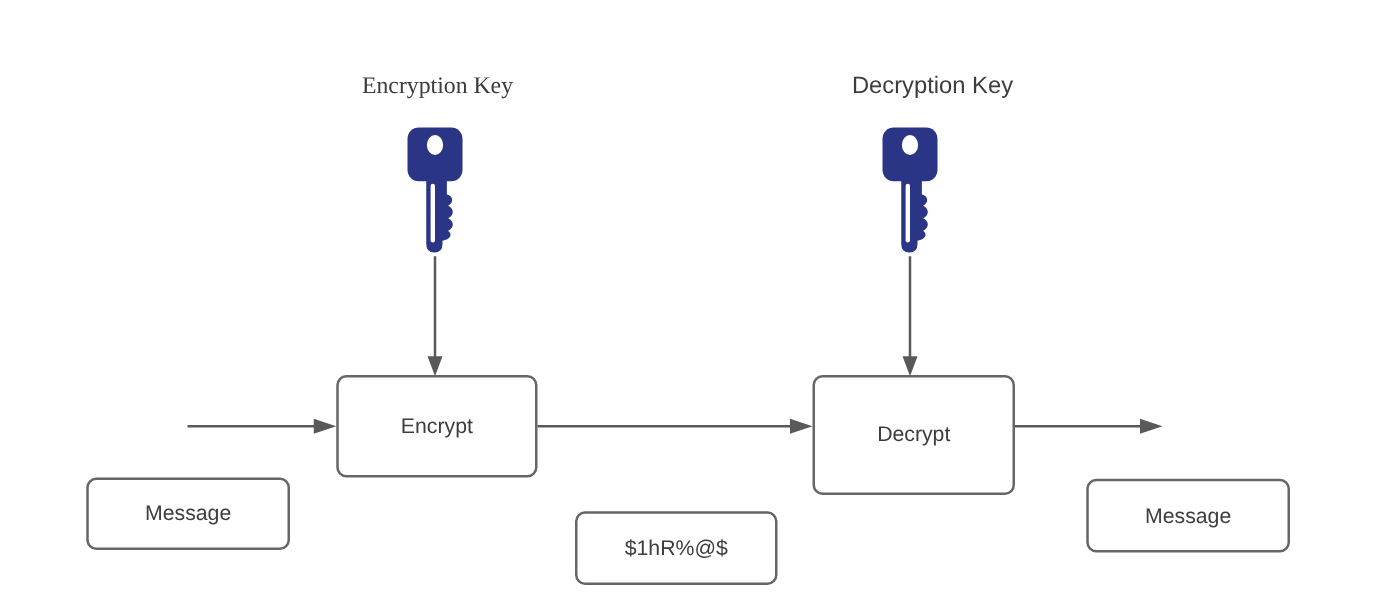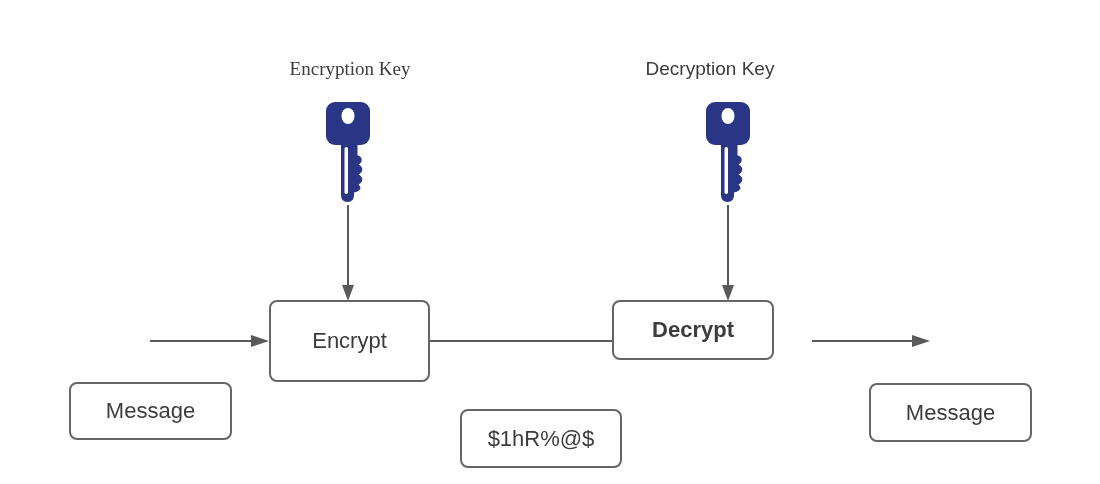--- a/index.html
+++ b/index.html
@@ -27,42 +27,42 @@
     white-space: nowrap;
   }
   .node {
     position: absolute;
     background: #ffffff;
     border: 2px solid var(--node-border);
     border-radius: 8px;
     display: flex;
     align-items: center;
     justify-content: center;
-    font-size: 22px;
+    font-size: 17px;
     color: var(--text);
     white-space: nowrap;
   }
   .connectors {
     position: absolute;
     left: 0; top: 0;
     width: 1100px; height: 484px;
   }
   .connector-line { stroke: var(--connector); stroke-width: 2; fill: none; }
   .connector-head { fill: var(--connector); stroke: none; }
   .key-svg { position: absolute; width: 60px; height: 105px; }
   .key-fill { fill: var(--key-fill); }
   .key-hole { fill: #ffffff; }
 </style>
 </head>
 <body>
 
 <div class="canvas">
 
   <div class="flow-label" style="left:350px; top:58px;font-family:Liberation Serif, serif;">Encryption Key</div>
-  <div class="flow-label" style="left:710px; top:58px;text-align:center;">Decryption Key</div>
+  <div class="flow-label" style="left:746px; top:58px;text-align:center;">Decryption Key</div>
 
   <svg class="key-svg" style="left:318px; top:101px;" viewBox="0 0 60 105" aria-hidden="true">
     <rect class="key-fill" x="8" y="1" width="44" height="43" rx="9"></rect>
     <ellipse class="key-hole" cx="30" cy="15" rx="6.5" ry="8"></ellipse>
     <path class="key-fill" d="M23 40 L23 94 Q23 101 29.5 101 Q36 101 36 94 L36 91.5
       C42 90.5 44.5 86.5 40.5 83.5 C45.5 81 45.5 76 40.5 73.5
       C45.5 71 45.5 66 40.5 63.5 C45 61.5 45 55.5 39.5 54.5 L39.5 40 Z"></path>
     <rect class="key-hole" x="26.5" y="46" width="3.5" height="47" rx="1.75"></rect>
   </svg>
 
@@ -94,21 +94,21 @@
     </g>
     <g>
       <line class="connector-line" x1="812" y1="341" x2="913" y2="341"></line>
       <polygon class="connector-head" points="912,335 912,347 930,341"></polygon>
     </g>
   </svg>
 
   <div class="node" style="left:269px; top:300px; width:161px; height:82px;">
     <span>Encrypt</span>
   </div>
-  <div class="node" style="left:612px; top:300px; width:162px; height:60px;font-weight:bold;">
+  <div class="node" style="left:650px; top:300px; width:162px; height:96px;">
     <span>Decrypt</span>
   </div>
 
   <div class="node" style="left:69px; top:382px; width:163px; height:58px;">
     <span>Message</span>
   </div>
   <div class="node" style="left:460px; top:383px; width:162px; height:59px;margin-top:26px;">
     <span>$1hR%@$</span>
   </div>
   <div class="node" style="left:869px; top:383px; width:163px; height:59px;">

